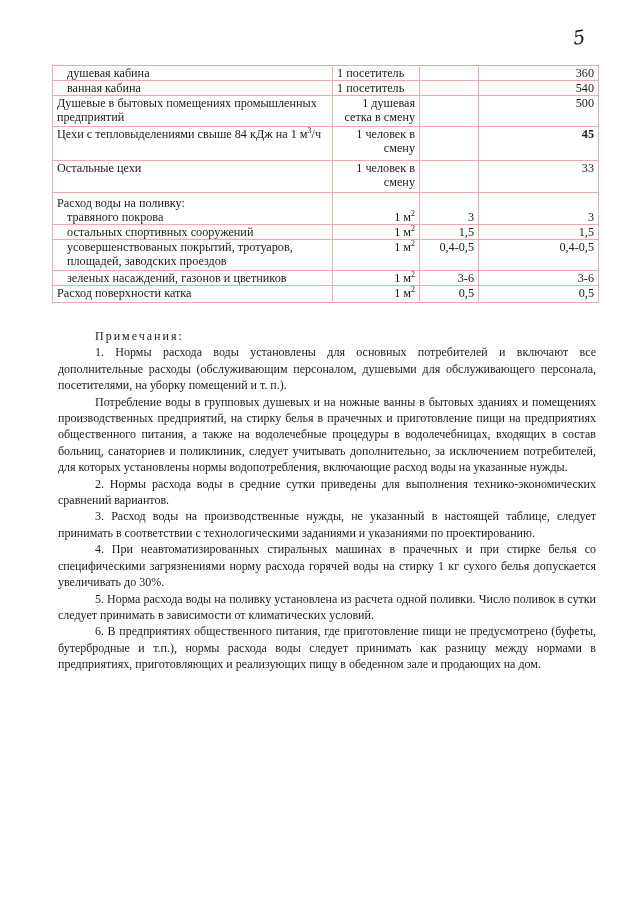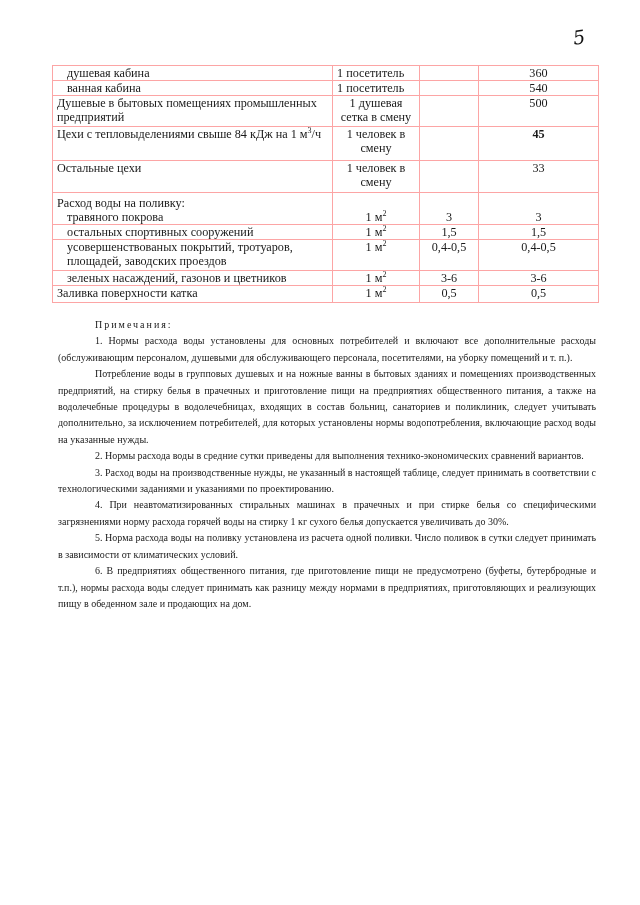--- a/index.html
+++ b/index.html
@@ -7,27 +7,27 @@
          font-family:"Liberation Serif", serif; color:#1a1a1a; }
   .page-num { position:absolute; left:573px; top:26px; font-size:19px; font-style:italic;
               font-family:"DejaVu Serif", serif; transform:rotate(-8deg); color:#111; }
   table.norms { position:absolute; left:52px; top:65px; width:546px; border-collapse:collapse;
                 font-size:12.2px; line-height:14px; table-layout:fixed; }
   table.norms td { border:1px solid #fca5a5; padding:0 4px; vertical-align:top; }
   table.norms col.c1 { width:280px; }
   table.norms col.c2 { width:87px; }
   table.norms col.c3 { width:59px; }
   table.norms col.c4 { width:120px; }
-  td.center { text-align:center; }
+  td.center { text-align:right; }
   td.vmid { vertical-align:middle; }
   td.indent { padding-left:14px !important; }
   .bold { font-weight:bold; }
   .subline { display:block; padding-left:10px; }
   sup { font-size:8px; line-height:0; vertical-align:super; }
-  .notes { position:absolute; left:58px; top:317px; width:538px; font-size:10px;
+  .notes { position:absolute; left:58px; top:328px; width:538px; font-size:12px;
            line-height:16.4px; text-align:justify; }
   .notes p { margin:0; text-indent:37px; }
   .notes .title { letter-spacing:2px; margin-bottom:0; }
 </style>
 </head>
 <body>
 
 <div class="page-num">5</div>
 
 <table class="norms">
@@ -89,21 +89,21 @@
       <td class="center">0,4-0,5</td>
       <td class="center">0,4-0,5</td>
     </tr>
     <tr>
       <td class="indent">зеленых насаждений, газонов и цветников</td>
       <td class="center"><span>1 м</span><sup>2</sup></td>
       <td class="center">3-6</td>
       <td class="center">3-6</td>
     </tr>
     <tr style="height:17px">
-      <td>Заливка поверхности катка</td>
+      <td>Расход поверхности катка</td>
       <td class="center"><span>1 м</span><sup>2</sup></td>
       <td class="center">0,5</td>
       <td class="center">0,5</td>
     </tr>
   </tbody>
 </table>
 
 <div class="notes">
   <p class="title">Примечания:</p>
   <p>1. Нормы расхода воды установлены для основных потребителей и включают все дополнительные расходы (обслуживающим персоналом, душевыми для обслуживающего персонала, посетителями, на уборку помещений и т. п.).</p>

